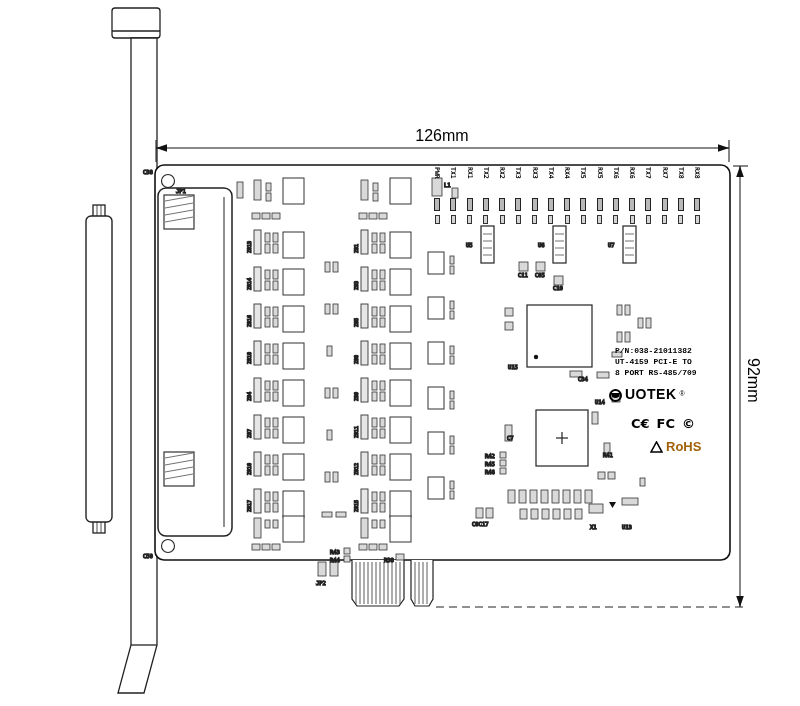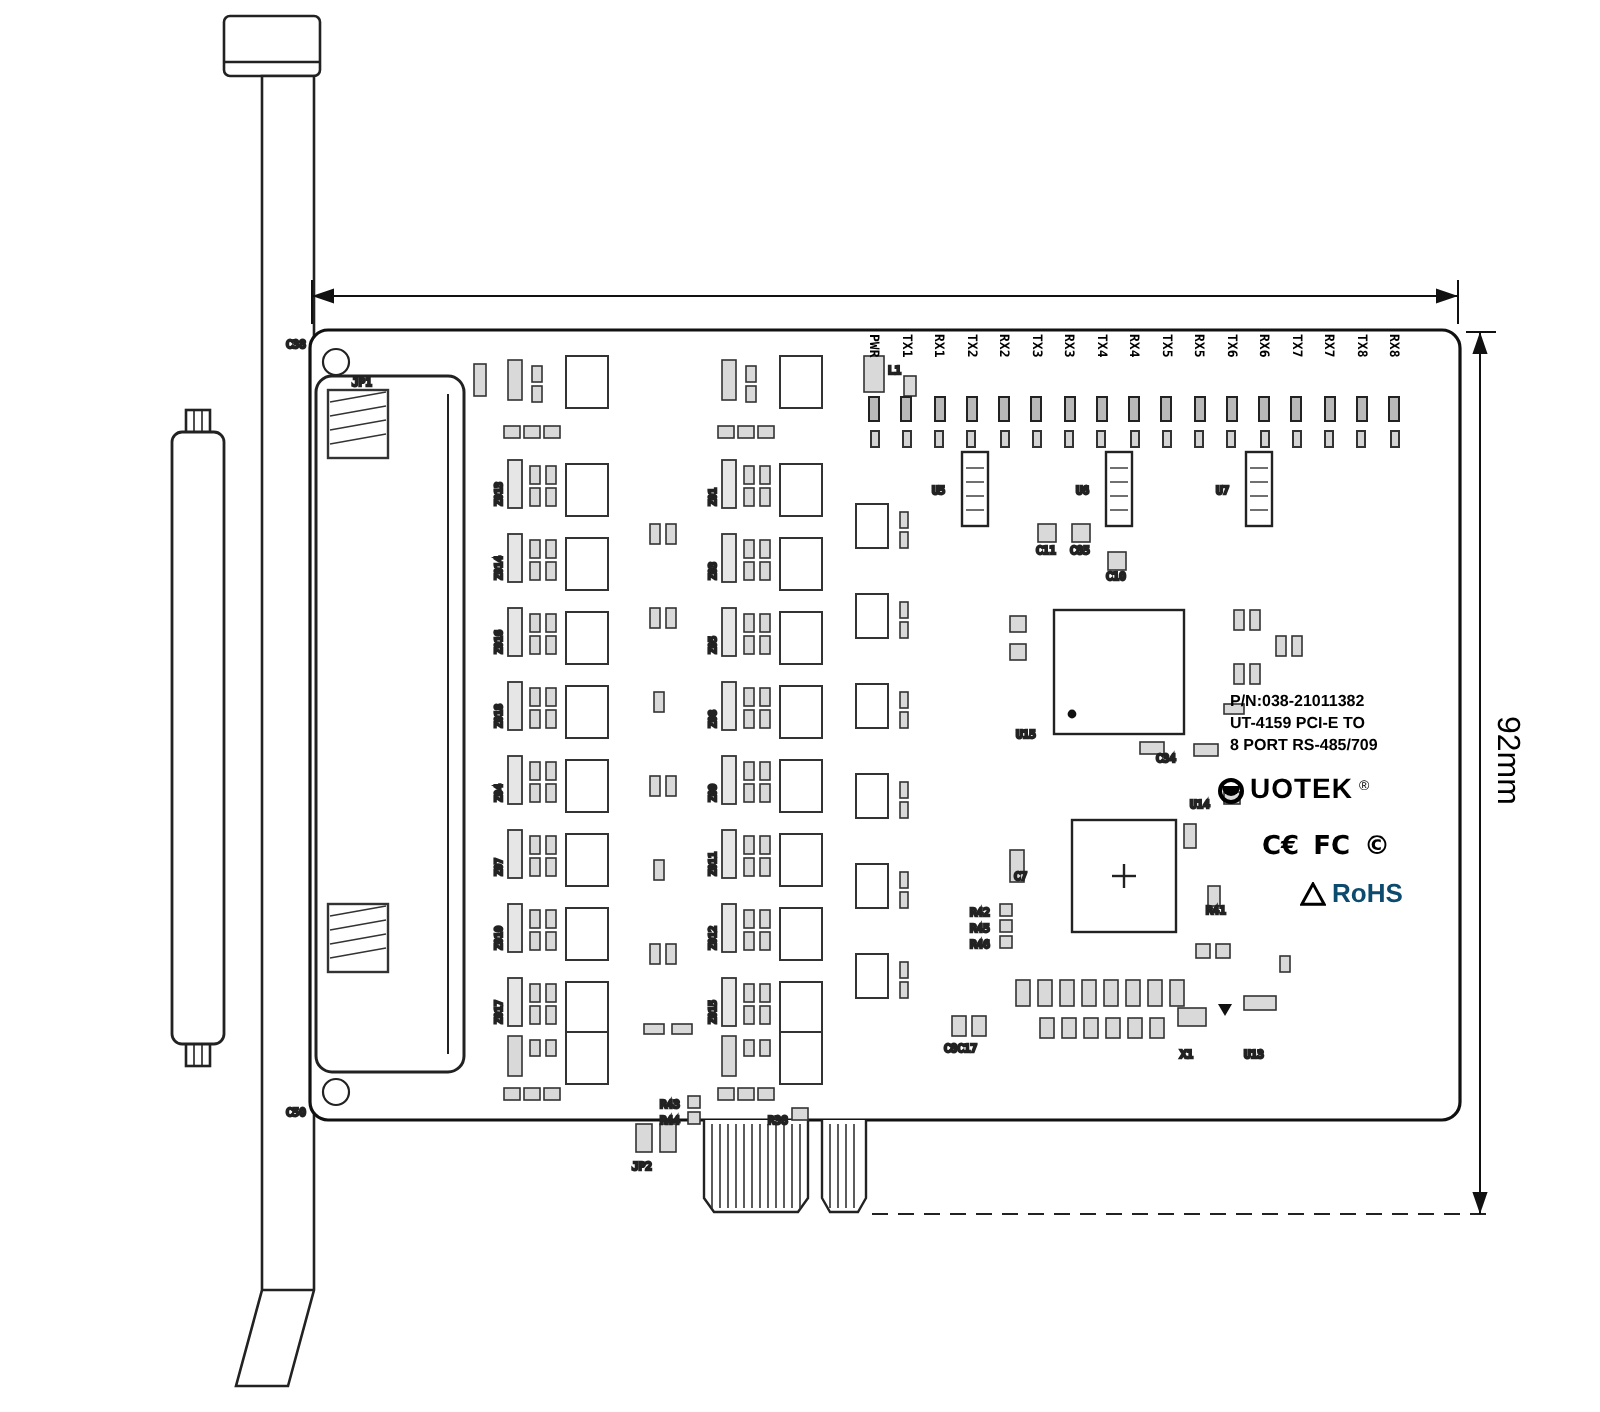--- a/index.html
+++ b/index.html
@@ -14,34 +14,34 @@
            font: 16px "Liberation Sans", sans-serif; color: #000; }
 
   #led-row { position: absolute; left: 433px; top: 167px; width: 268px;
              display: flex; justify-content: space-between; }
   .led-item { display: flex; flex-direction: column; align-items: center; gap: 4px; }
   .led-label { writing-mode: vertical-rl; font-family: "DejaVu Sans Mono", monospace;
                font-weight: bold; font-size: 6.5px; height: 27px; color: #000; }
   .led-dot { width: 6px; height: 13px; background: #b9b9b9; border: 1px solid #222; }
   .led-res { width: 5px; height: 9px; background: #d4d4d4; border: 1px solid #333; }
 
-  .silk { position: absolute; left: 615px; top: 345px; font-family: Liberation Sans, sans-serif;
+  .silk { position: absolute; left: 615px; top: 345px; font-family: Liberation Mono, monospace;
           font-weight: bold; font-size: 8px; line-height: 11px; color: #000; white-space: nowrap; }
 
   .brand { position: absolute; left: 609px; top: 386px; display: flex; align-items: flex-end; gap: 3px; color: #000; }
   .brand-mark { width: 13px; height: 13px; border: 2px solid #000; border-radius: 50%; position: relative; flex: none; }
   .brand-mark::after { content: ""; position: absolute; left: 0; top: 2px; width: 9px; height: 5px;
                        border-radius: 0 0 9px 9px; background: #000; }
   .brand-name { font: bold 14px "Liberation Sans", sans-serif; letter-spacing: .5px; }
   .brand-reg { font: 7px "Liberation Sans", sans-serif; position: relative; top: -5px; }
 
   .certs { position: absolute; left: 631px; top: 416px; display: flex; gap: 7px;
            font: bold 13px "DejaVu Sans", sans-serif; color: #000; }
   .rohs { position: absolute; left: 650px; top: 439px; display: flex; align-items: center; gap: 3px;
-          font: bold 13px "Liberation Sans", sans-serif; color: #0c4a6e; }
+          font: bold 13px "Liberation Sans", sans-serif; color: #a16207; }
 </style>
 </head>
 <body>
 
 <div class="stage">
 
   <svg id="board-svg" width="800" height="706" viewBox="0 0 800 706">
     <g fill="#fff" stroke="#222" stroke-width="1.3">
 
       <g>
@@ -382,20 +382,21 @@
           <text x="358" y="327" font-size="5" fill="#000" font-family="DejaVu Sans Mono, monospace" transform="rotate(-90 358 327)">Z05</text>
           <text x="358" y="364" font-size="5" fill="#000" font-family="DejaVu Sans Mono, monospace" transform="rotate(-90 358 364)">Z08</text>
           <text x="358" y="401" font-size="5" fill="#000" font-family="DejaVu Sans Mono, monospace" transform="rotate(-90 358 401)">Z09</text>
           <text x="358" y="438" font-size="5" fill="#000" font-family="DejaVu Sans Mono, monospace" transform="rotate(-90 358 438)">Z011</text>
           <text x="358" y="475" font-size="5" fill="#000" font-family="DejaVu Sans Mono, monospace" transform="rotate(-90 358 475)">Z012</text>
           <text x="358" y="512" font-size="5" fill="#000" font-family="DejaVu Sans Mono, monospace" transform="rotate(-90 358 512)">Z015</text>
         </g>
     </g>
   </svg>
 
+  <div class="dim-h">126mm</div>
   <div class="dim-v">92mm</div>
 
   <div id="led-row">
       <div class="led-item">
         <div class="led-label">PWR</div>
         <div class="led-dot"></div>
         <div class="led-res"></div>
       </div>
       <div class="led-item">
         <div class="led-label">TX1</div>

